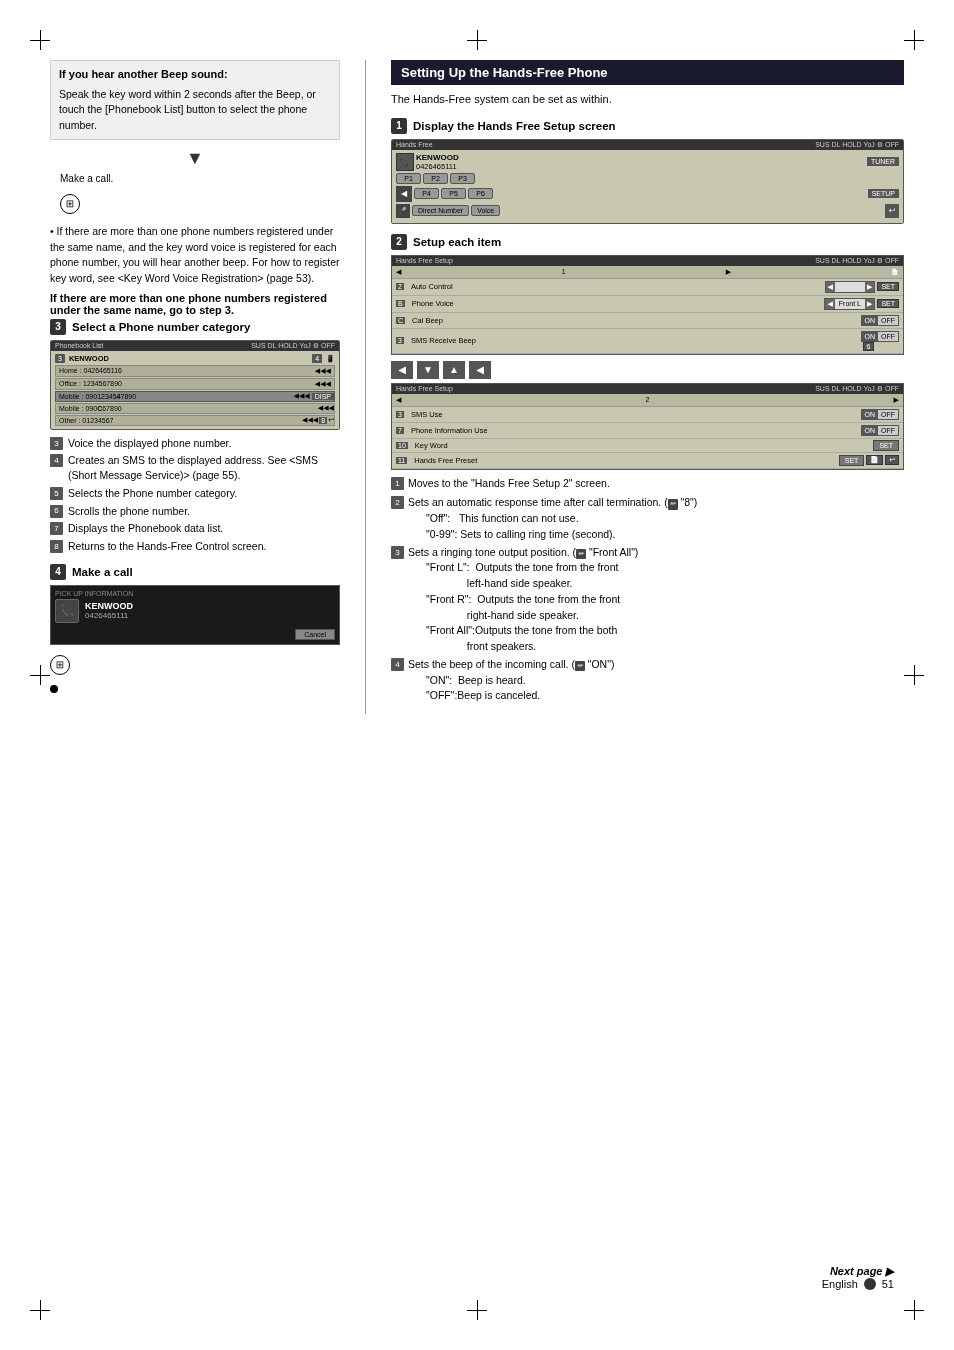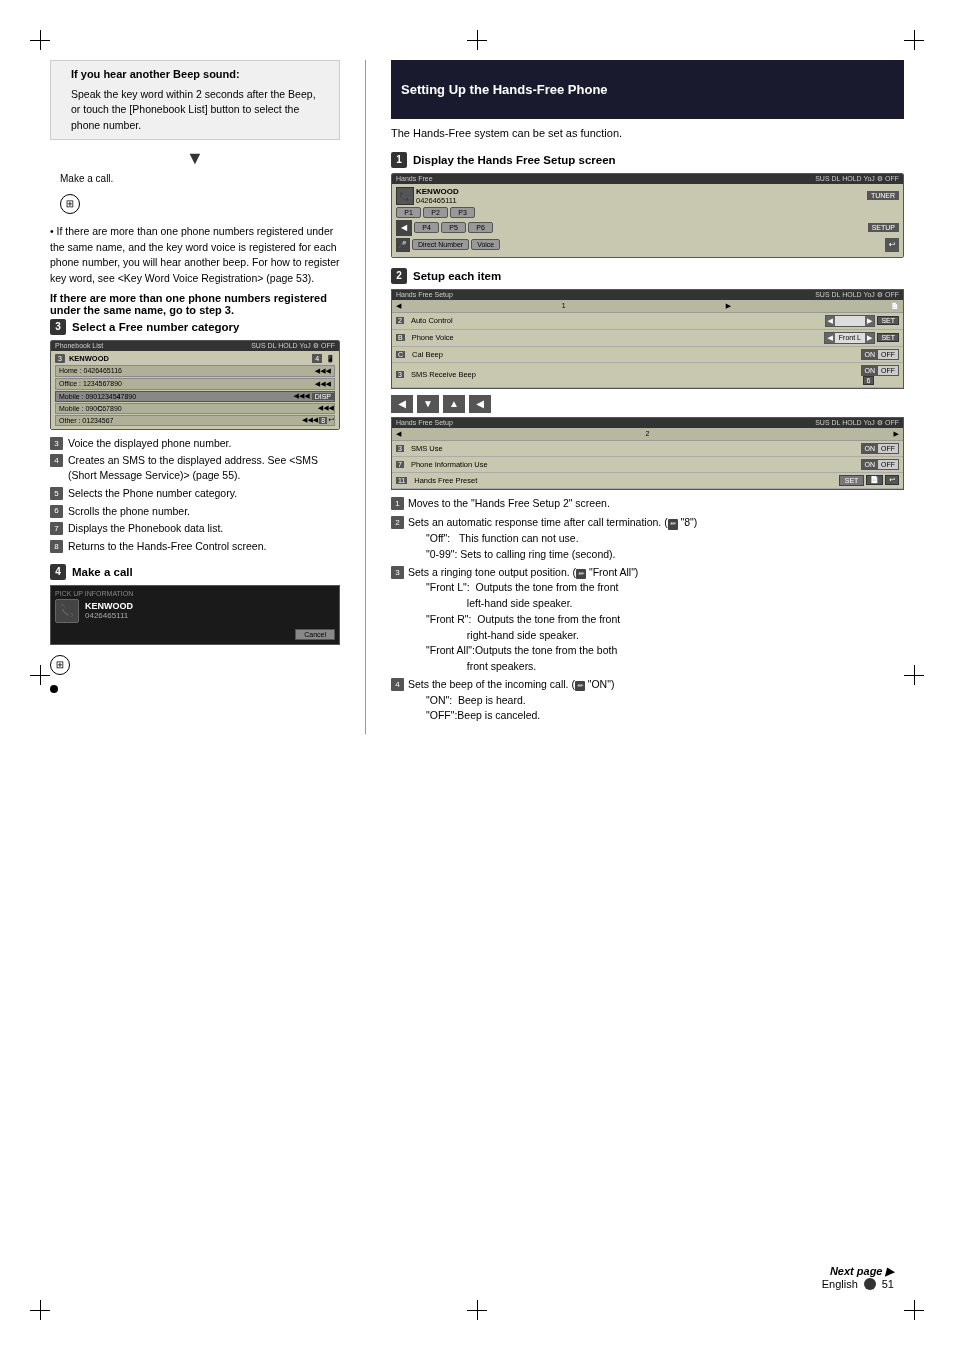--- a/index.html
+++ b/index.html
@@ -57,21 +57,21 @@
     .right-col {
       flex: 1;
     }
 
     
     .section-header {
       background: #1a1a2e;
       color: #fff;
       font-size: 13px;
       font-weight: bold;
-      padding: 22px 10px;
+      padding: 5px 10px;
       margin-bottom: 6px;
     }
 
     .intro-text {
       font-size: 11px;
       margin-bottom: 10px;
       line-height: 1.5;
     }
 
     
@@ -177,21 +177,21 @@
     .sub-item {
       margin-left: 18px;
       font-size: 10.5px;
       line-height: 1.5;
     }
 
     
     .beep-notice {
       background: #f0f0f0;
       border: 1px solid #ccc;
-      padding: 5px 20px;
+      padding: 5px 8px;
       font-size: 10.5px;
       margin-bottom: 8px;
       line-height: 1.5;
     }
 
     .beep-title {
       font-weight: bold;
       font-size: 11px;
     }
 
@@ -386,21 +386,21 @@
       <div class="icon-beep">⊞</div>
     </div>
 
     <div class="bullet-text">If there are more than one phone numbers registered under the same name, and the key word voice is registered for each phone number, you will hear another beep. For how to register key word, see &lt;Key Word Voice Registration&gt; (page 53).</div>
 
     <div class="bold-subtitle">If there are more than one phone numbers registered under the same name, go to step 3.</div>
 
     <div class="step-block">
       <div class="step-header">
         <div class="step-num">3</div>
-        <span>Select a Free number category</span>
+        <span>Select a Phone number category</span>
       </div>
 
       <div class="screen-mockup">
         <div class="screen-top-bar">
           <span>Phonebook List</span>
           <span>SUS DL HOLD YoJ ⚙ OFF</span>
         </div>
         <div class="screen-body">
           <div class="screen-row">
             <div style="background:#555; color:#fff; padding:1px 3px; font-size:7px; border-radius:1px;">3</div>
@@ -504,21 +504,21 @@
     </div>
 
   </div>
 
   <div class="v-divider"></div>
 
   <div class="right-col">
 
     <div class="section-header">Setting Up the Hands-Free Phone</div>
 
-    <div class="intro-text">The Hands-Free system can be set as function.</div>
+    <div class="intro-text">The Hands-Free system can be set as within.</div>
 
     <div class="step-block">
       <div class="step-header">
         <div class="step-num">1</div>
         <span>Display the Hands Free Setup screen</span>
       </div>
 
       <div class="screen-mockup">
         <div class="screen-top-bar">
           <span>Hands Free</span>
@@ -666,20 +666,27 @@
           <span style="background:#555; color:#fff; padding:0 2px; font-size:7px; margin-right:3px;">7</span>
           <span class="setup-row-label">Phone Information Use</span>
           <div style="margin-left:auto;">
             <div class="toggle-mock">
               <span class="toggle-on">ON</span>
               <span class="toggle-off">OFF</span>
             </div>
           </div>
         </div>
 
+        <div class="setup-row">
+          <span style="background:#555; color:#fff; padding:0 2px; font-size:7px; margin-right:3px;">10</span>
+          <span class="setup-row-label">Key Word</span>
+          <div style="margin-left:auto;">
+            <span class="set-btn">SET</span>
+          </div>
+        </div>
 
         <div class="setup-row">
           <span style="background:#555; color:#fff; padding:0 2px; font-size:7px; margin-right:3px;">11</span>
           <span class="setup-row-label">Hands Free Preset</span>
           <div style="margin-left:auto; display:flex; gap:2px; align-items:center;">
             <span class="set-btn">SET</span>
             <span style="background:#555; color:#fff; padding:0 3px; font-size:7px; border:1px solid #333;">📄</span>
             <span style="background:#555; color:#fff; padding:0 3px; font-size:7px; border:1px solid #333;">↩</span>
           </div>
         </div>

